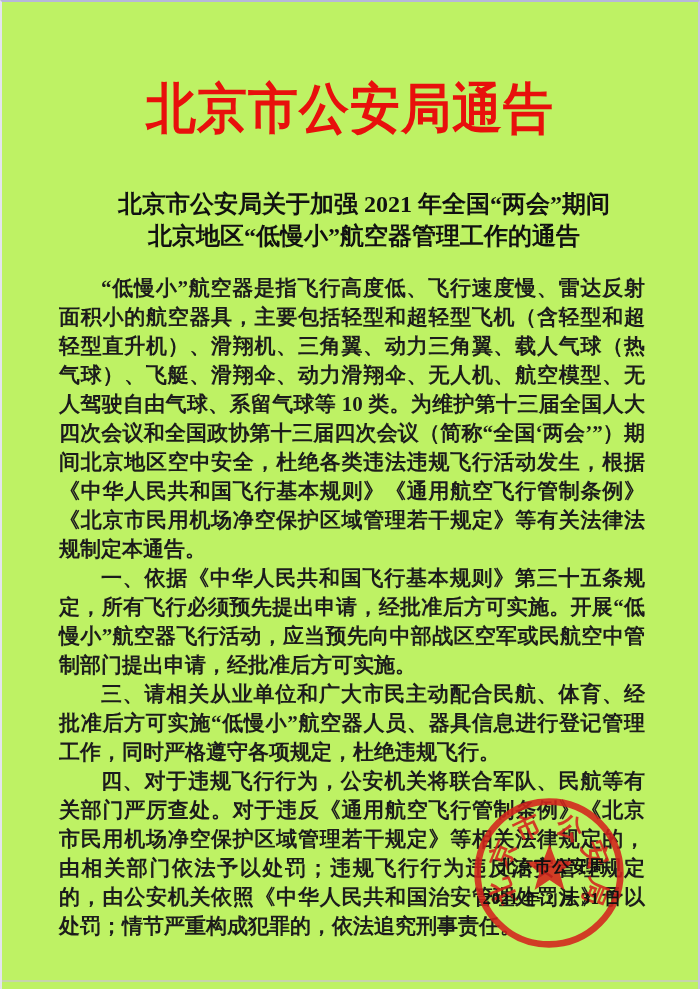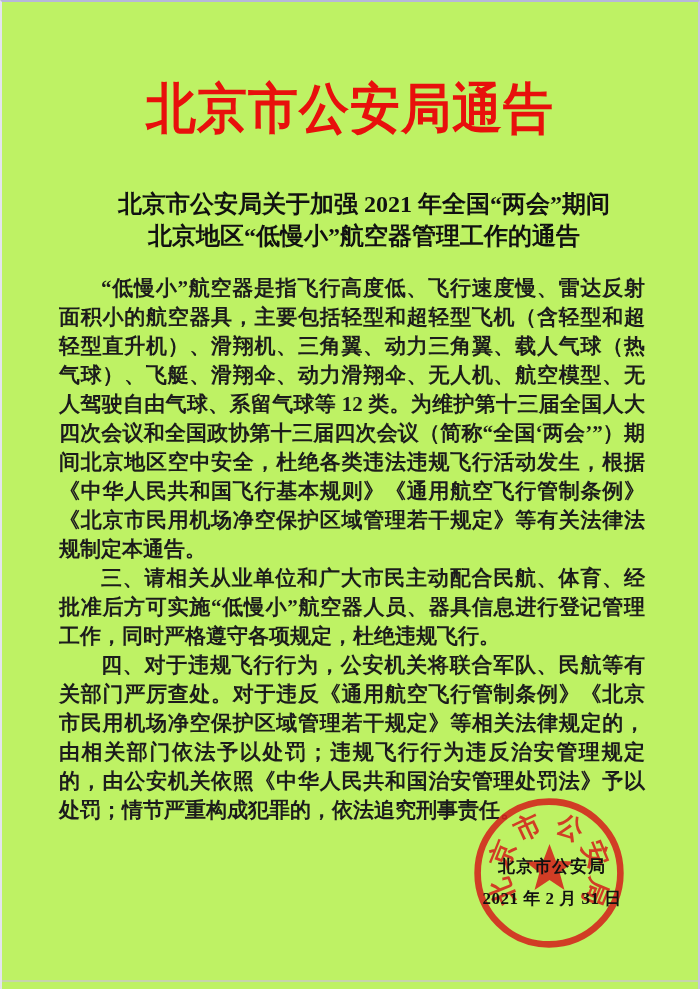--- a/index.html
+++ b/index.html
@@ -98,21 +98,22 @@
 <div class="page">
 
   <h1 class="title">北京市公安局通告</h1>
 
   <div class="subtitle">
     <div>北京市公安局关于加强 2021 年全国“两会”期间</div>
     <div>北京地区“低慢小”航空器管理工作的通告</div>
   </div>
 
   <div class="doc-body">
-    <p>“低慢小”航空器是指飞行高度低、飞行速度慢、雷达反射面积小的航空器具，主要包括轻型和超轻型飞机（含轻型和超轻型直升机）、滑翔机、三角翼、动力三角翼、载人气球（热气球）、飞艇、滑翔伞、动力滑翔伞、无人机、航空模型、无人驾驶自由气球、系留气球等 12 类。为维护第十三届全国人大四次会议和全国政协第十三届四次会议（简称“全国‘两会’”）期间北京地区空中安全，杜绝各类违法违规飞行活动发生，根据《中华人民共和国飞行基本规则》《通用航空飞行管制条例》《北京市民用机场净空保护区域管理若干规定》等有关法律法规制定本通告。</p>
+    <p>“低慢小”航空器是指飞行高度低、飞行速度慢、雷达反射面积小的航空器具，主要包括轻型和超轻型飞机（含轻型和超轻型直升机）、滑翔机、三角翼、动力三角翼、载人气球（热气球）、飞艇、滑翔伞、动力滑翔伞、无人机、航空模型、无人驾驶自由气球、系留气球等 10 类。为维护第十三届全国人大四次会议和全国政协第十三届四次会议（简称“全国‘两会’”）期间北京地区空中安全，杜绝各类违法违规飞行活动发生，根据《中华人民共和国飞行基本规则》《通用航空飞行管制条例》《北京市民用机场净空保护区域管理若干规定》等有关法律法规制定本通告。</p>
+    <p>一、依据《中华人民共和国飞行基本规则》第三十五条规定，所有飞行必须预先提出申请，经批准后方可实施。开展“低慢小”航空器飞行活动，应当预先向中部战区空军或民航空中管制部门提出申请，经批准后方可实施。</p>
     <p>三、请相关从业单位和广大市民主动配合民航、体育、经批准后方可实施“低慢小”航空器人员、器具信息进行登记管理工作，同时严格遵守各项规定，杜绝违规飞行。</p>
     <p>四、对于违规飞行行为，公安机关将联合军队、民航等有关部门严厉查处。对于违反《通用航空飞行管制条例》《北京市民用机场净空保护区域管理若干规定》等相关法律规定的，由相关部门依法予以处罚；违规飞行行为违反治安管理规定的，由公安机关依照《中华人民共和国治安管理处罚法》予以处罚；情节严重构成犯罪的，依法追究刑事责任。</p>
 
   </div>
 
   <svg class="seal" viewBox="0 0 151 151" xmlns="http://www.w3.org/2000/svg">
     <circle cx="75.5" cy="73.5" r="70" fill="none" stroke="#d4251d" stroke-width="6.5"></circle>
     <path d="M76,45 L82.2,61.5 L99.8,62.3 L86,73.2 L90.7,90.2 L76,80.5
              L61.3,90.2 L66,73.2 L52.2,62.3 L69.8,61.5 Z" fill="#d4251d"></path>
     <g fill="#d4251d" font-size="26" font-weight="bold" font-family="Liberation Serif, DejaVu Serif, serif">

